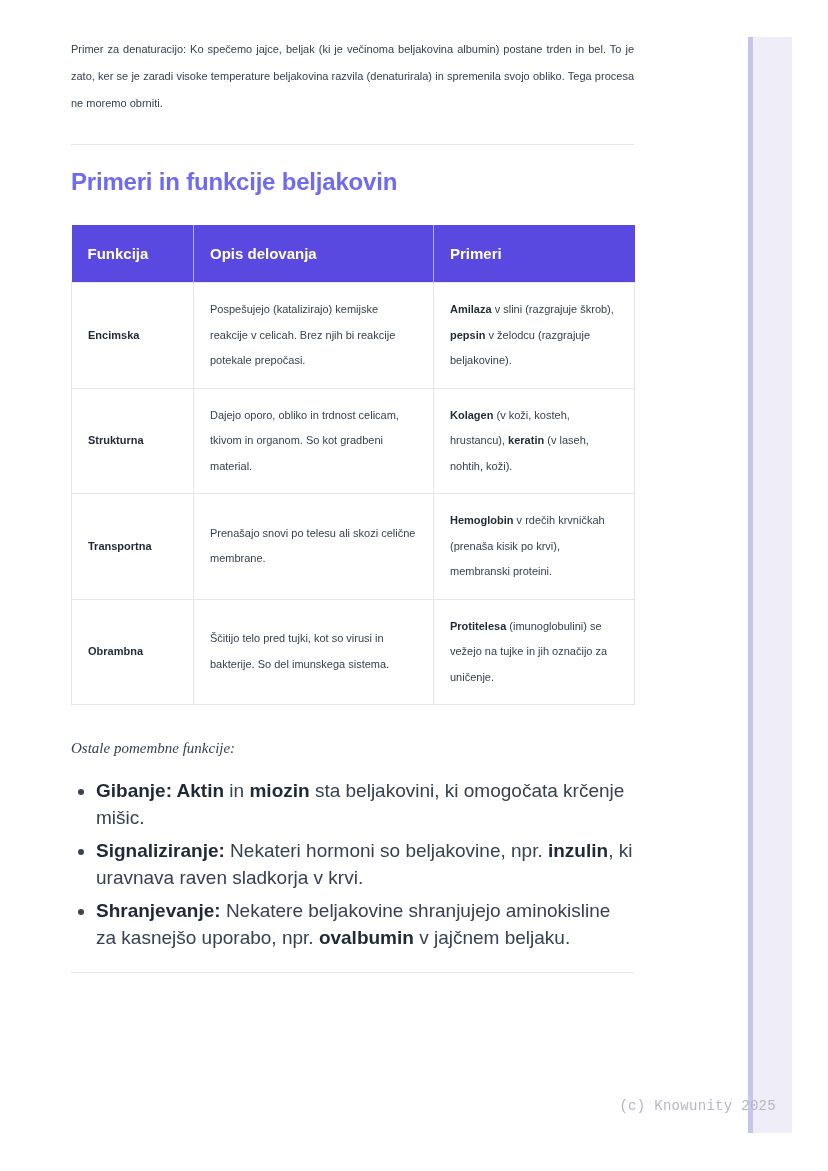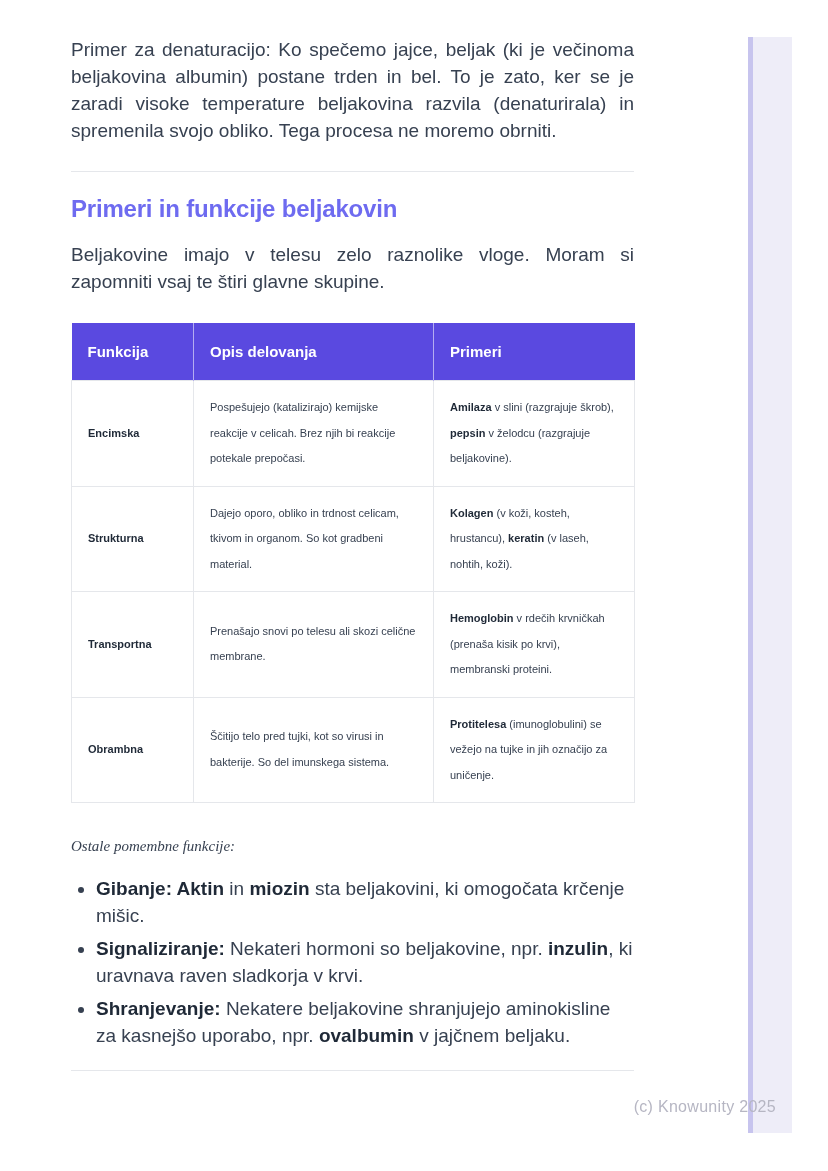--- a/index.html
+++ b/index.html
@@ -16,21 +16,21 @@
     overflow: hidden;
   }
   .content {
     position: absolute;
     left: 71px;
     top: 0;
     width: 563px;
   }
   .para {
     margin: 0;
-    font-size: 19px;
+    font-size: 11px;
     line-height: 27px;
     text-align: justify;
     color: var(--body-text, #374151);
   }
   .intro-para { margin-top: 36px; }
   .divider {
     border: none;
     border-top: 1px solid var(--divider, #e5e7eb);
     margin: 27px 0 0 0;
     height: 0;
@@ -95,24 +95,25 @@
     font-size: 19px;
     line-height: 27px;
     margin-bottom: 6px;
     color: var(--body-text, #374151);
   }
   .bottom-divider { margin-top: 21px; }
   .footer-credit {
     position: absolute;
     top: 1098px;
     right: 52px;
-    font-size: 16px;
+    font-size: 14px;
     letter-spacing: 0.3px;
     color: var(--footer-text, #b6b6c3);
     z-index: 3;
+    font-family: Liberation Mono, monospace;
   }
   .strip-line {
     position: absolute;
     left: 748px;
     top: 37px;
     width: 5px;
     height: 1096px;
     background: var(--strip-line, #c7c4ee);
     z-index: 2;
   }
@@ -130,21 +131,20 @@
 <body>
 
 <div class="content">
 
   <p class="para intro-para">Primer za denaturacijo: Ko spečemo jajce, beljak (ki je večinoma beljakovina albumin) postane trden in bel. To je zato, ker se je zaradi visoke temperature beljakovina razvila (denaturirala) in spremenila svojo obliko. Tega procesa ne moremo obrniti.</p>
 
   <hr class="divider">
 
   <h1 class="section-heading">Primeri in funkcije beljakovin</h1>
 
-  <p class="para lead-para">Beljakovine imajo v telesu zelo raznolike vloge. Moram si zapomniti vsaj te štiri glavne skupine.</p>
 
   <table class="functions">
     <colgroup>
       <col style="width:122px">
       <col style="width:240px">
       <col style="width:201px">
     </colgroup>
     <thead>
       <tr>
         <th>Funkcija</th>

